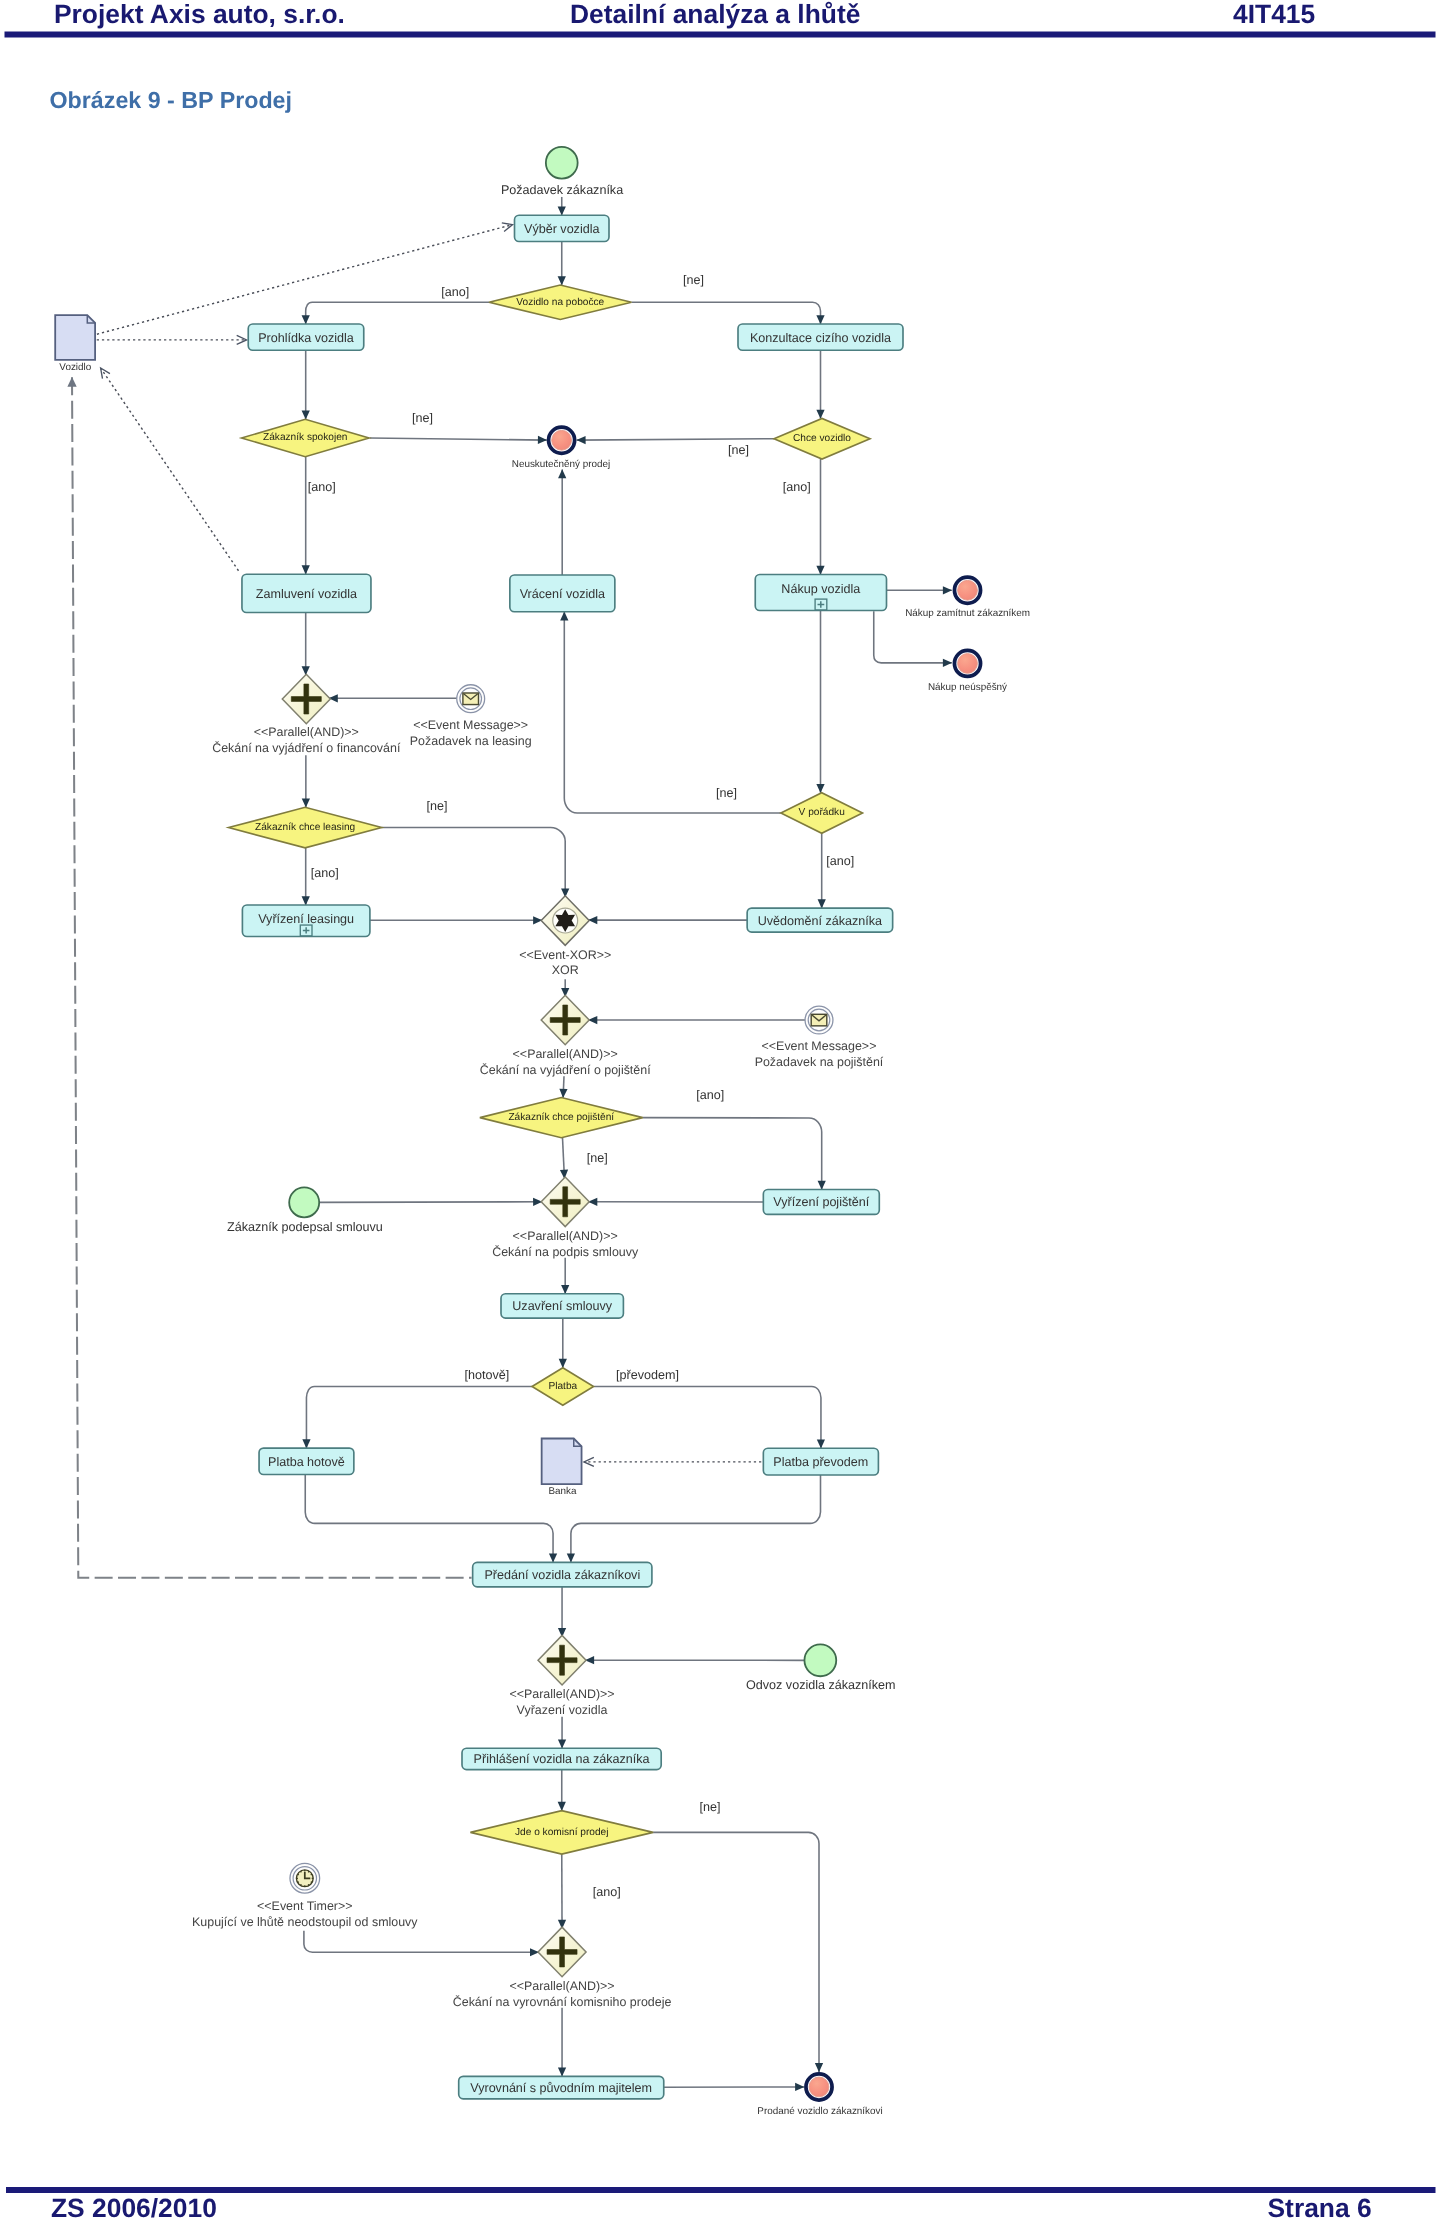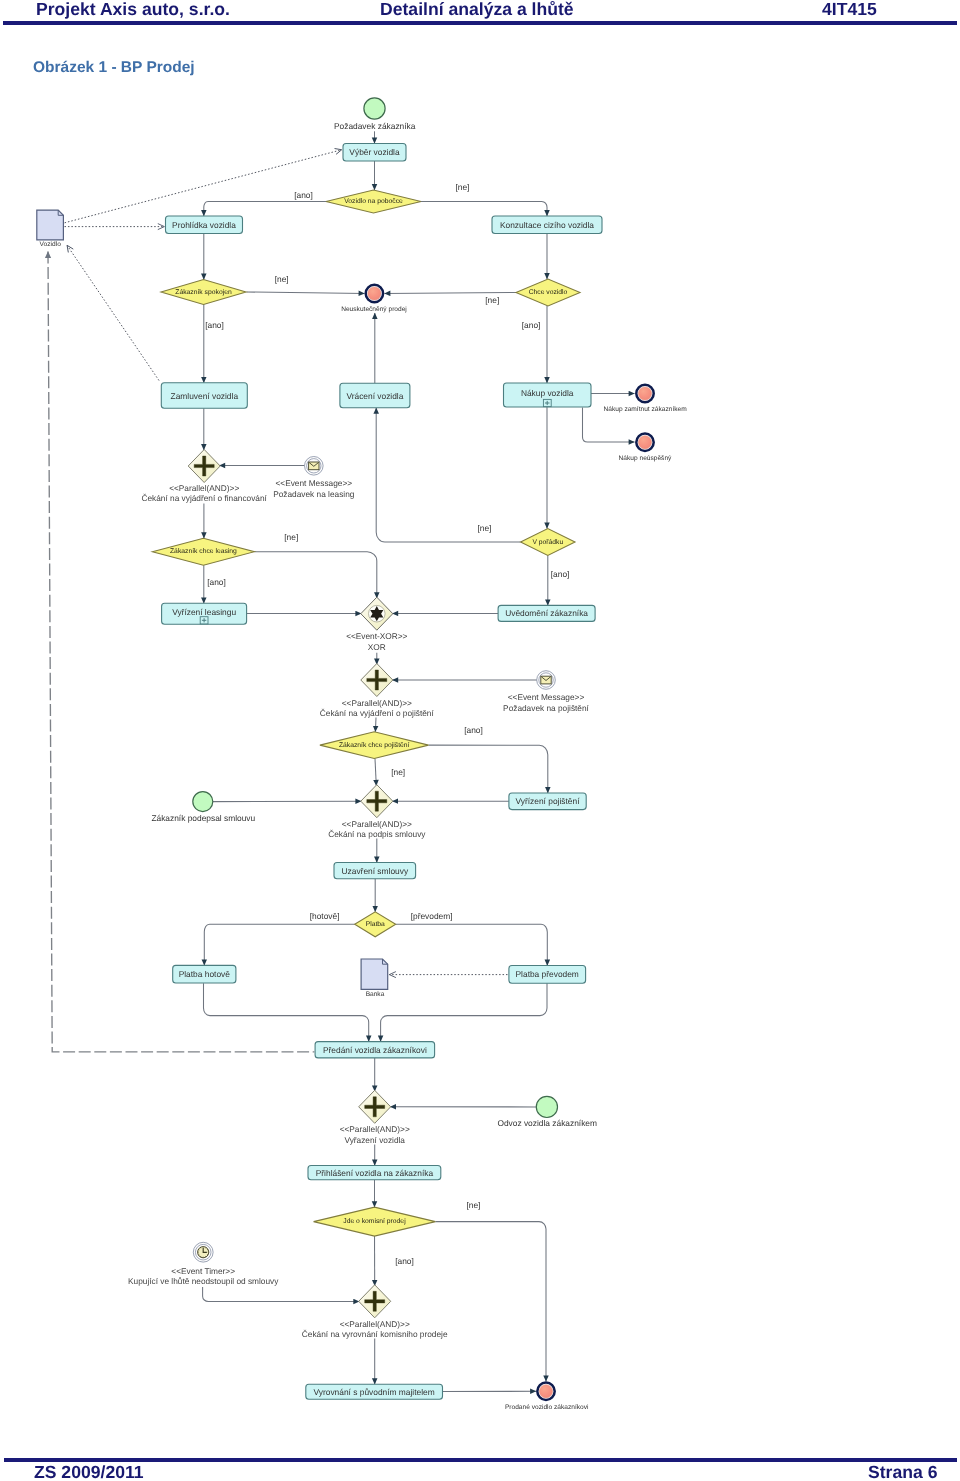--- a/index.html
+++ b/index.html
@@ -7,42 +7,42 @@
   body{width:960px;height:1481px;font-family:"Liberation Sans",sans-serif;overflow:hidden;
        -webkit-font-smoothing:antialiased;text-rendering:geometricPrecision;}
   #page{position:relative;width:960px;height:1481px;background:#fff;}
   .ht,.ft{position:absolute;font-weight:bold;font-size:17.6px;color:#191970;white-space:nowrap;line-height:19px;}
   #hdr-left{left:36px;top:0px;}
   #hdr-center{left:380px;top:0px;}
   #hdr-right{left:822px;top:0px;}
   #hdr-rule{position:absolute;left:3px;top:20.7px;width:954px;height:4.6px;background:#1A1A78;}
   #ftr-rule{position:absolute;left:4px;top:1457.8px;width:953px;height:4.6px;background:#1A1A78;}
   #ftr-left{left:34px;top:1463px;}
-  #ftr-right{left:868px;top:1463px;}
+  #ftr-right{left:845px;top:1463px;}
   #caption{position:absolute;left:33px;top:59px;font-weight:bold;font-size:15.5px;color:#3F6FA8;white-space:nowrap;}
   #bpmn{position:absolute;left:0;top:0;}
   #bpmn text{font-family:"Liberation Sans",sans-serif;fill:#333333;}
   #bpmn .alab{font-size:8.4px;text-anchor:middle;dominant-baseline:central;fill:#333333;}
   #bpmn .dlab{font-size:6.75px;text-anchor:middle;dominant-baseline:central;fill:#262617;}
   #bpmn .nlab{font-size:8.4px;text-anchor:middle;fill:#333333;}
   #bpmn .nlabs{font-size:6.6px;text-anchor:middle;fill:#333333;}
   #bpmn .gsub{font-size:8.3px;text-anchor:middle;fill:#444444;}
   #bpmn .flab{font-size:8.4px;text-anchor:start;fill:#333333;}
 </style>
 </head>
 <body>
 
 <div id="page">
 
   <div class="ht" id="hdr-left">Projekt Axis auto, s.r.o.</div>
   <div class="ht" id="hdr-center">Detailní analýza a lhůtě</div>
   <div class="ht" id="hdr-right">4IT415</div>
   <div id="hdr-rule"></div>
 
-  <div id="caption">Obrázek 1 - BP Prodej</div>
+  <div id="caption">Obrázek 9 - BP Prodej</div>
 
 <svg id="bpmn" width="960" height="1481" viewBox="0 0 960 1481" xmlns="http://www.w3.org/2000/svg">
 <defs>
 <radialGradient id="endgrad" cx="0.38" cy="0.32" r="0.78">
           <stop offset="0" stop-color="#FAA78F"></stop>
           <stop offset="0.6" stop-color="#F79181"></stop>
           <stop offset="1" stop-color="#EE8779"></stop>
         </radialGradient>
 <linearGradient id="gwgrad" x1="0" y1="0" x2="1" y2="1">
           <stop offset="0" stop-color="#FEFEF8"></stop>
@@ -350,16 +350,16 @@
 <text class="flab" x="464.2" y="732.8">[ano]</text>
 <text class="flab" x="391.2" y="774.7">[ne]</text>
 <text class="flab" x="309.7" y="919.3">[hotově]</text>
 <text class="flab" x="410.7" y="919.3">[převodem]</text>
 <text class="flab" x="466.4" y="1207.5">[ne]</text>
 <text class="flab" x="395.2" y="1264.1">[ano]</text>
 </g>
 </svg>
 
   <div id="ftr-rule"></div>
-  <div class="ft" id="ftr-left">ZS 2009/2011</div>
+  <div class="ft" id="ftr-left">ZS 2006/2010</div>
   <div class="ft" id="ftr-right">Strana 6</div>
 
 </div>
 
 </body></html>

